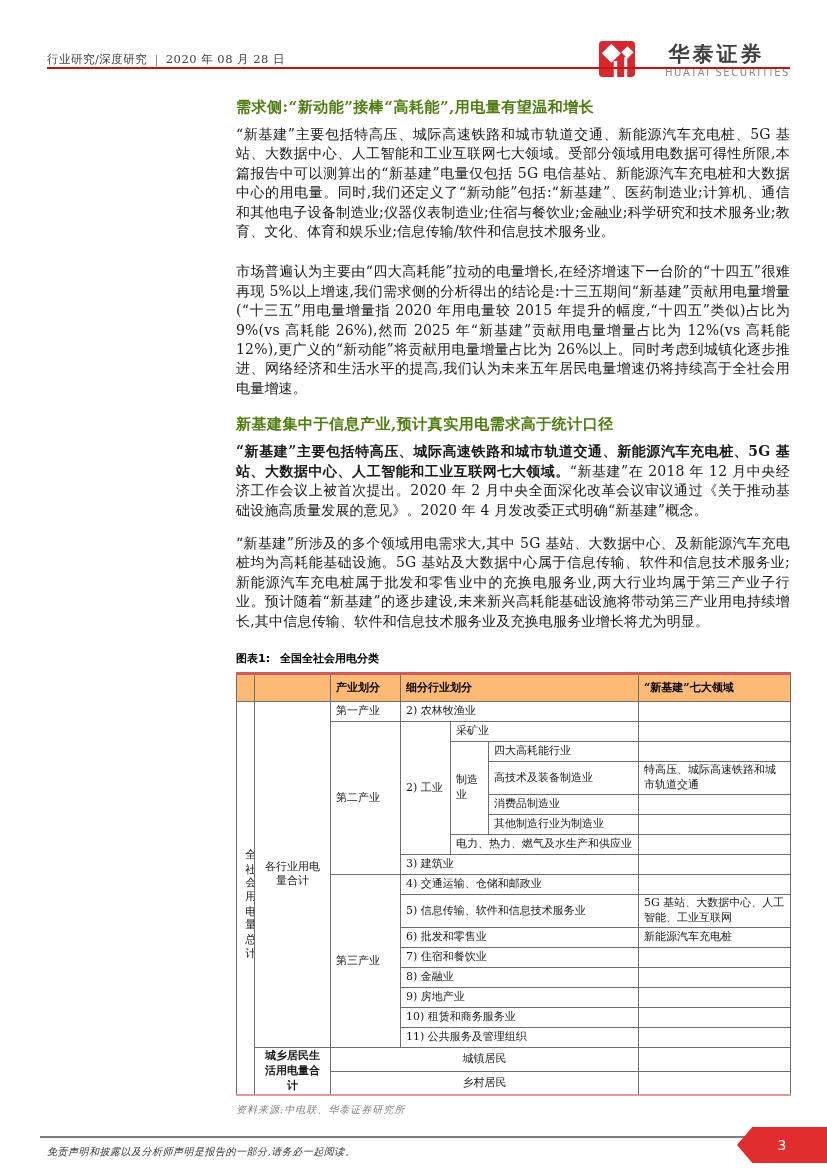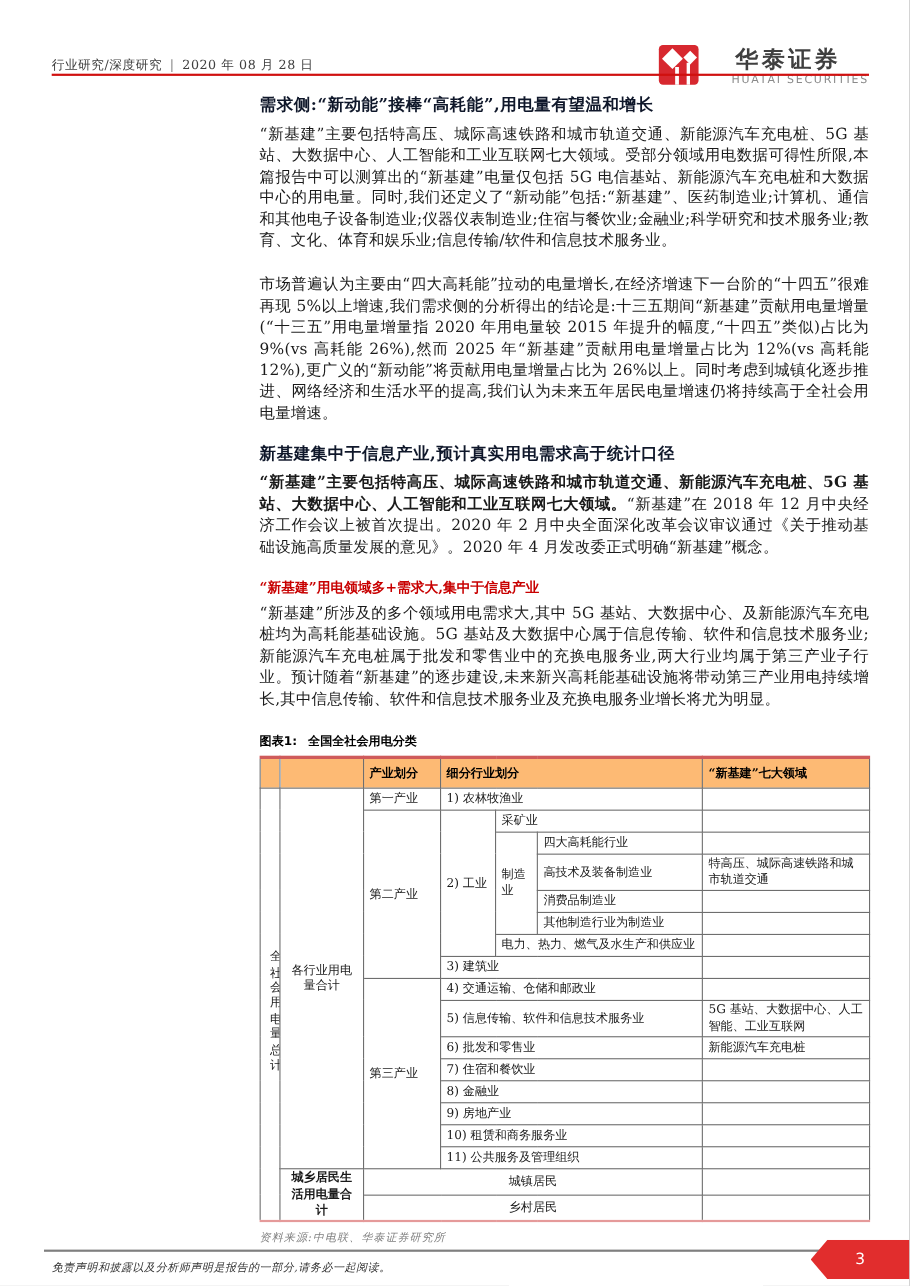--- a/index.html
+++ b/index.html
@@ -34,22 +34,22 @@
     font-family:"DejaVu Sans","Liberation Sans",sans-serif;
   }
   .brand-en{
     font-size:10px;color:#8a8a8a;letter-spacing:1.6px;margin-top:3px;
     font-family:"DejaVu Sans","Liberation Sans",sans-serif;
     padding-left:22px;
   }
   
   .main{position:absolute;left:236px;width:554px;top:86px;}
   h1.sec{
-    color:#0f172a;font-size:15px;font-weight:bold;
-    margin:0 0 8px 0;letter-spacing:.5px;
+    color:#4d7c0f;font-size:15px;font-weight:bold;
+    margin:12px 0 8px 0;letter-spacing:.5px;
   }
   h2.sub{
     color:#c80000;font-size:12.5px;font-weight:bold;
     margin:18px 0 6px 0;
   }
   p.body{
     margin:0 0 14px 0;
     font-size:14px;line-height:19.4px;
     text-align:justify;letter-spacing:.2px;
   }
@@ -145,21 +145,20 @@
   <div class="main">
 
     <h1 class="sec">需求侧:“新动能”接棒“高耗能”,用电量有望温和增长</h1>
     <p class="body">“新基建”主要包括特高压、城际高速铁路和城市轨道交通、新能源汽车充电桩、5G 基站、大数据中心、人工智能和工业互联网七大领域。受部分领域用电数据可得性所限,本篇报告中可以测算出的“新基建”电量仅包括 5G 电信基站、新能源汽车充电桩和大数据中心的用电量。同时,我们还定义了“新动能”包括:“新基建”、医药制造业;计算机、通信和其他电子设备制造业;仪器仪表制造业;住宿与餐饮业;金融业;科学研究和技术服务业;教育、文化、体育和娱乐业;信息传输/软件和信息技术服务业。</p>
     <div class="gap"></div>
     <p class="body">市场普遍认为主要由“四大高耗能”拉动的电量增长,在经济增速下一台阶的“十四五”很难再现 5%以上增速,我们需求侧的分析得出的结论是:十三五期间“新基建”贡献用电量增量(“十三五”用电量增量指 2020 年用电量较 2015 年提升的幅度,“十四五”类似)占比为 9%(vs 高耗能 26%),然而 2025 年“新基建”贡献用电量增量占比为 12%(vs 高耗能 12%),更广义的“新动能”将贡献用电量增量占比为 26%以上。同时考虑到城镇化逐步推进、网络经济和生活水平的提高,我们认为未来五年居民电量增速仍将持续高于全社会用电量增速。</p>
 
     <h1 class="sec" style="margin-top:17px;">新基建集中于信息产业,预计真实用电需求高于统计口径</h1>
     <p class="body"><b>“新基建”主要包括特高压、城际高速铁路和城市轨道交通、新能源汽车充电桩、5G 基站、大数据中心、人工智能和工业互联网七大领域。</b><span>“新基建”在 2018 年 12 月中央经济工作会议上被首次提出。2020 年 2 月中央全面深化改革会议审议通过《关于推动基础设施高质量发展的意见》。2020 年 4 月发改委正式明确“新基建”概念。</span></p>
 
-    <h2 class="sub">“新基建”用电领域多+需求大,集中于信息产业</h2>
     <p class="body">“新基建”所涉及的多个领域用电需求大,其中 5G 基站、大数据中心、及新能源汽车充电桩均为高耗能基础设施。5G 基站及大数据中心属于信息传输、软件和信息技术服务业;新能源汽车充电桩属于批发和零售业中的充换电服务业,两大行业均属于第三产业子行业。预计随着“新基建”的逐步建设,未来新兴高耗能基础设施将带动第三产业用电持续增长,其中信息传输、软件和信息技术服务业及充换电服务业增长将尤为明显。</p>
 
     <div class="fig-caption">
       <span class="cap-label">图表1:</span><span>全国全社会用电分类</span>
     </div>
 
     <table class="elec">
       <colgroup>
         <col style="width:18px">
           <col style="width:76px">
@@ -176,21 +175,21 @@
           <th>产业划分</th>
           <th colspan="3">细分行业划分</th>
           <th>“新基建”七大领域</th>
         </tr>
       </thead>
       <tbody>
         <tr>
           <td class="vert" rowspan="18"><span>全社会用电量总计</span></td>
           <td class="ctr" rowspan="16">各行业用电量合计</td>
           <td class="rh">第一产业</td>
-          <td class="rh" colspan="3">1) 农林牧渔业</td>
+          <td class="rh" colspan="3">2) 农林牧渔业</td>
           <td class="rh"></td>
         </tr>
         <tr>
           <td rowspan="7">第二产业</td>
           <td rowspan="6">2) 工业</td>
           <td class="rh" colspan="2">采矿业</td>
           <td class="rh"></td>
         </tr>
         <tr>
           <td rowspan="4">制造业</td>

